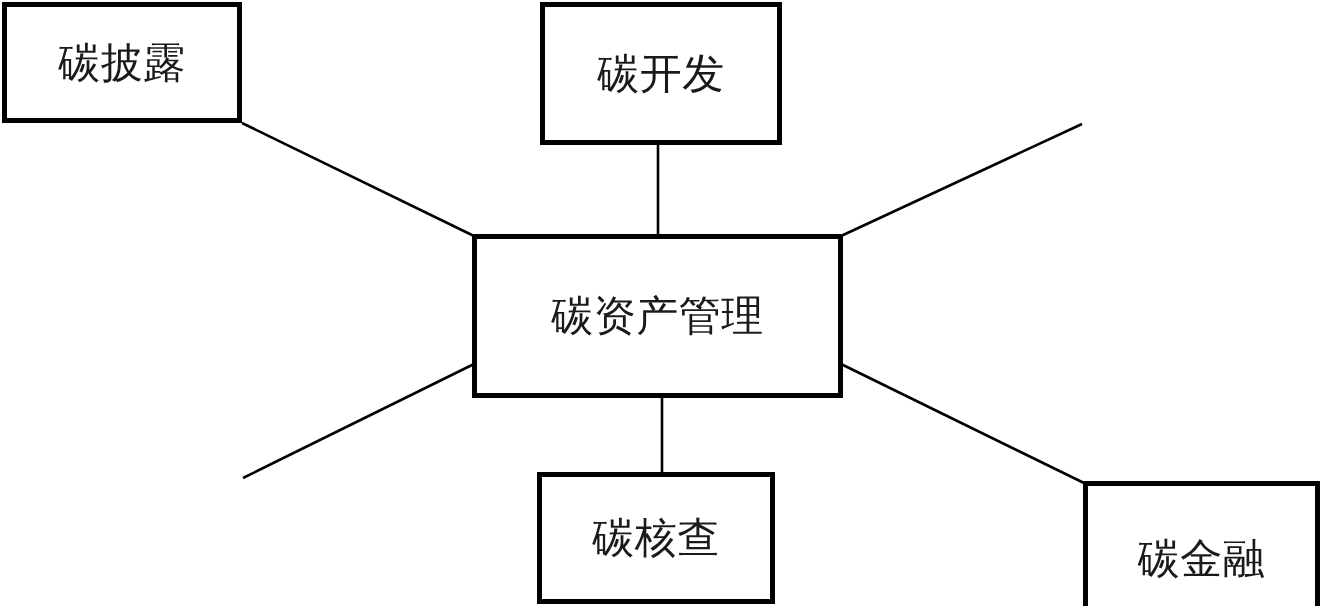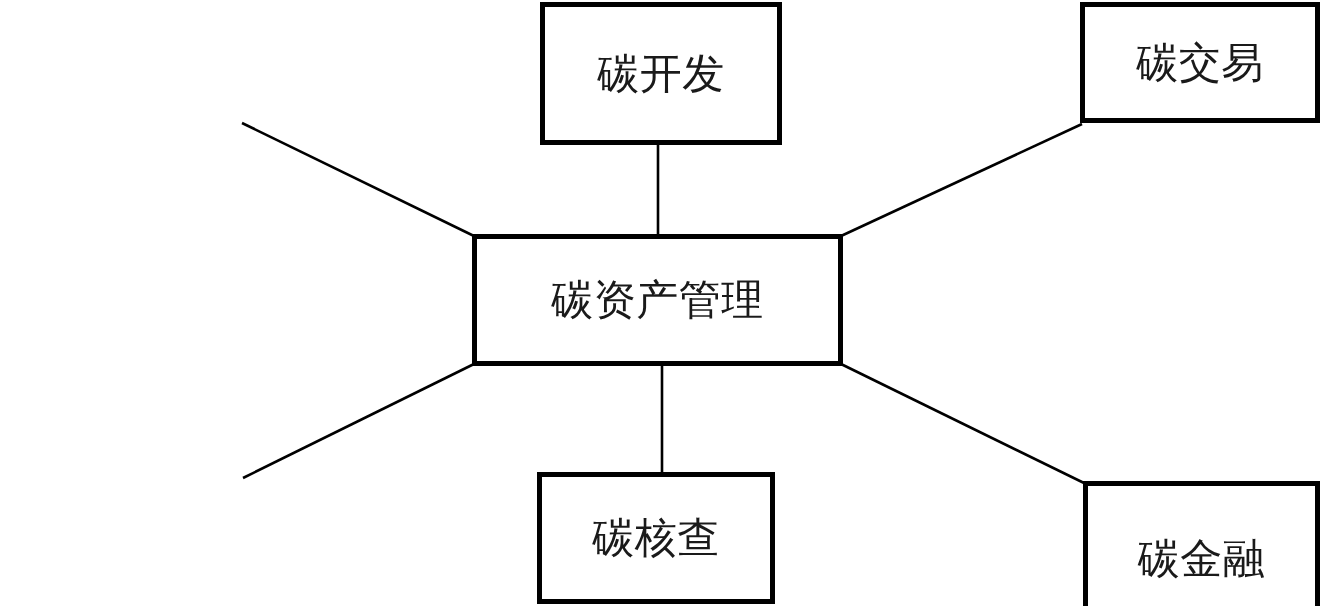--- a/index.html
+++ b/index.html
@@ -36,47 +36,47 @@
     justify-content: center;
     font-size: 42px;
     color: #1a1a1a;
     letter-spacing: 0.5px;
     white-space: nowrap;
   }
   
   .node-top-left      { left: 2px;    top: 2px;   width: 240px; height: 121px; }
   .node-top-center    { left: 540px;  top: 2px;   width: 242px; height: 143px; }
   .node-top-right     { left: 1080px; top: 2px;   width: 240px; height: 121px; }
-  .node-center        { left: 472px;  top: 234px; width: 371px; height: 132px; justify-content: center; }
+  .node-center        { left: 472px;  top: 234px; width: 371px; height: 164px; justify-content: center; }
   .node-bottom-left   { left: 2px;    top: 477px; width: 241px; height: 125px; }
   .node-bottom-center { left: 537px;  top: 472px; width: 238px; height: 132px; }
   .node-bottom-right  { left: 1083px; top: 481px; width: 237px; height: 156px; }
 </style>
 </head>
 <body>
 
 <div class="canvas">
 
   <svg class="connectors" viewBox="0 0 1323 606" xmlns="http://www.w3.org/2000/svg" aria-hidden="true">
     <line x1="242" y1="123" x2="474" y2="236"></line>
     <line x1="658" y1="123" x2="658" y2="236"></line>
     <line x1="1082" y1="124" x2="841" y2="236"></line>
     <line x1="474" y1="364" x2="243" y2="478"></line>
     <line x1="662" y1="364" x2="662" y2="474"></line>
     <line x1="841" y1="364" x2="1084" y2="483"></line>
   </svg>
 
+  <div class="node node-top-left">
+    <span>碳披露</span>
+  </div>
 
   <div class="node node-top-center">
     <span>碳开发</span>
   </div>
 
-  <div class="node node-top-right">
-    <span>碳交易</span>
-  </div>
 
   <div class="node node-center">
     <span>碳资产管理</span>
   </div>
 
 
   <div class="node node-bottom-center">
     <span>碳核查</span>
   </div>
 

